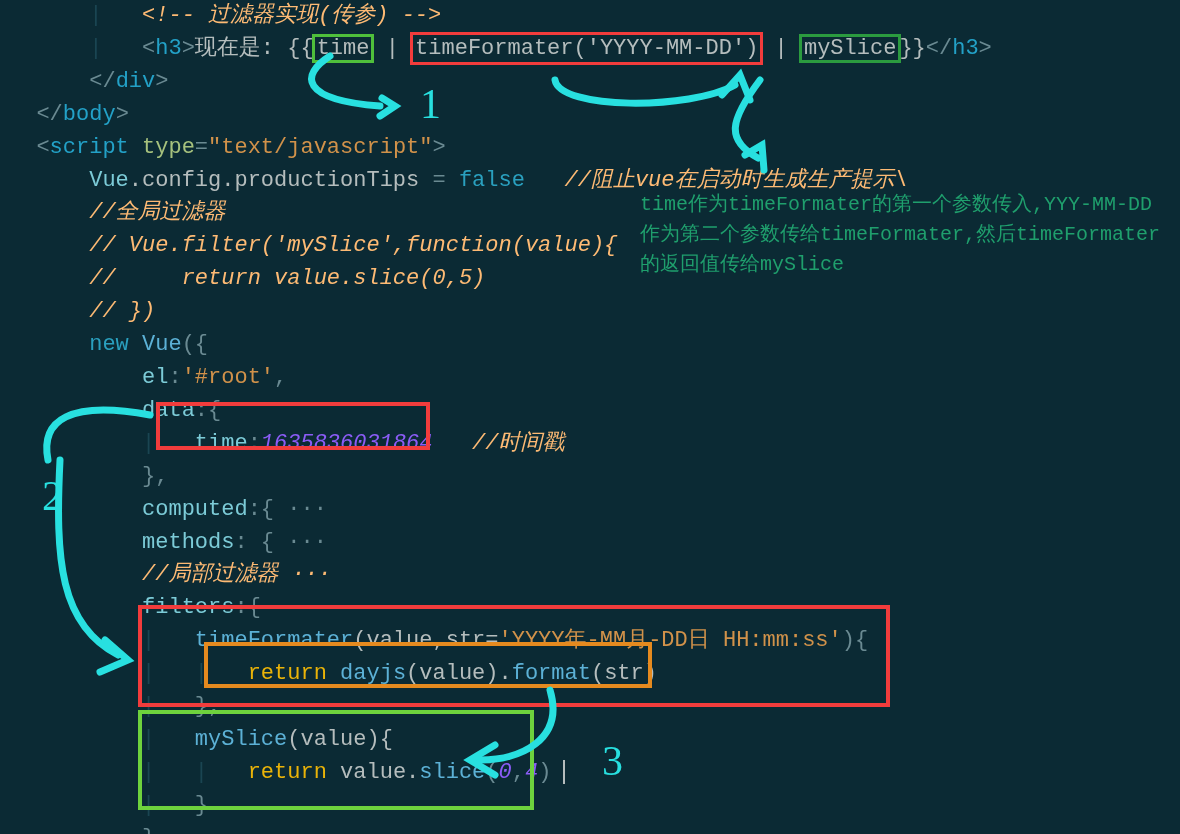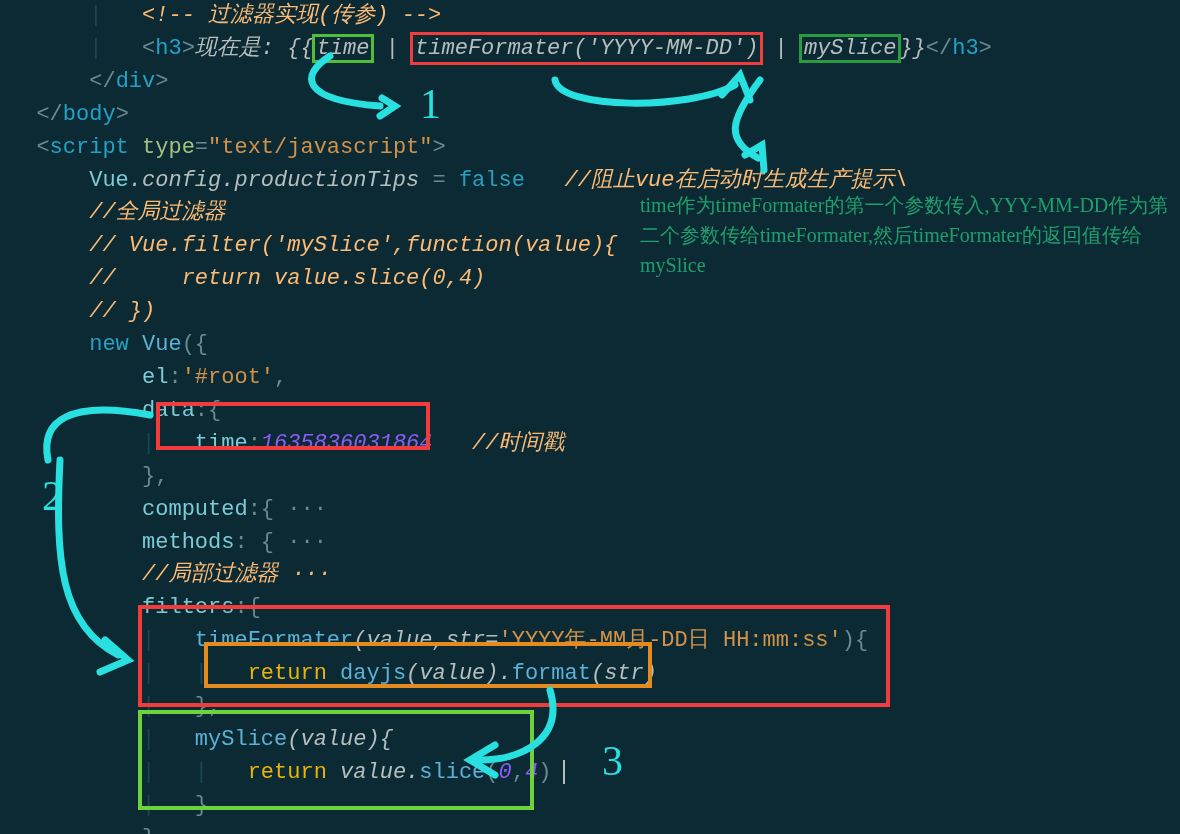--- a/index.html
+++ b/index.html
@@ -4,29 +4,29 @@
 <style>
   html,body{margin:0;padding:0;background:#0b2a34;width:1180px;height:834px;overflow:hidden;}
   pre.code{margin:0;padding:0 0 0 10px;font-family:Consolas,'Courier New',monospace;font-size:22px;line-height:32.9px;color:#cdd3d8;white-space:pre;}
   .tag{color:#23a1c7;text-align:center;}
   .attr{color:#a6c17d;margin-top:28px;}
   .str{color:#d1924a;}
   .kw{color:#2aa0bf;}
   .fn{color:#5cb1d6;}
   .num{color:#8b5cf6;font-style:italic;}
   .punc{color:#6a8a92;}
-  .text{color:#b5bdbd;font-style:italic;}
+  .text{color:#b5bdbd;}
   .cmt{color:#fdba74;font-style:italic;}
   .prop{color:#7ccbd7;}
   .kwreturn{color:#eab308;margin-top:33px;}
   .tk-time{outline:3px solid #4fbf3b;outline-offset:-1px;padding:0 3px;}
   .tk-tf{outline:3px solid #f23c3c;outline-offset:-1px;padding:2px 3px;}
   .tk-ms{outline:3px solid #2b9b3f;outline-offset:-1px;padding:0 3px;}
   .annotation-overlay{position:absolute;top:0;left:0;width:1180px;height:834px;pointer-events:none;}
-  .annotation-overlay .note{position:absolute;color:#1f9f6d;font-family:Liberation Serif, serif;font-size:20px;line-height:30px;}
+  .annotation-overlay .note{position:absolute;color:#1f9f6d;font-family:Liberation Mono, monospace;font-size:20px;line-height:30px;}
   .annotation-overlay .box{position:absolute;border-style:solid;}
   .annotation-overlay svg{position:absolute;top:0;left:0;}
   .cursor{display:inline-block;width:2px;height:24px;background:#b5bdbd;vertical-align:middle;margin-left:12px;}
   .fold-dots{color:#6a8a92;}
   .guide{color:#1a4552;}
   .hl-line{position:absolute;left:0;width:1180px;height:33px;background:rgba(64,110,120,.15);z-index:-1;}
 </style>
 </head>
 <body>
 
@@ -35,21 +35,21 @@
 <div class="hl-line" style="top:748px"></div>
 
 <pre class="code"><span>      <span class="guide">|</span>   <span class="cmt">&lt;!-- 过滤器实现(传参) --&gt;</span></span>
 <span>      <span class="guide">|</span>   <span class="punc">&lt;</span><span class="tag">h3</span><span class="punc">&gt;</span><span class="text">现在是: {{</span><span class="text tk-time">time</span><span class="text"> | </span><span class="text tk-tf">timeFormater('YYYY-MM-DD')</span><span class="text"> | </span><span class="text tk-ms">mySlice</span><span class="text">}}</span><span class="punc">&lt;/</span><span class="tag">h3</span><span class="punc">&gt;</span></span>
 <span>      <span class="punc">&lt;/</span><span class="tag">div</span><span class="punc">&gt;</span></span>
 <span>  <span class="punc">&lt;/</span><span class="tag">body</span><span class="punc">&gt;</span></span>
 <span>  <span class="punc">&lt;</span><span class="tag">script</span><span class="attr"> type</span><span class="punc">=</span><span class="str">"text/javascript"</span><span class="punc">&gt;</span></span>
 <span>      <span class="prop">Vue</span><span class="text">.config.productionTips </span><span class="punc">= </span><span class="kw">false</span><span class="cmt">   //阻止vue在启动时生成生产提示\</span></span>
 <span>      <span class="cmt">//全局过滤器</span></span>
 <span>      <span class="cmt">// Vue.filter('mySlice',function(value){</span></span>
-<span>      <span class="cmt">//     return value.slice(0,4)</span></span>
+<span>      <span class="cmt">//     return value.slice(0,5)</span></span>
 <span>      <span class="cmt">// })</span></span>
 <span>      <span class="kw">new</span><span class="fn"> Vue</span><span class="punc">({</span></span>
 <span>          <span class="prop">el</span><span class="punc">:</span><span class="str">'#root'</span><span class="punc">,</span></span>
 <span>          <span class="prop">data</span><span class="punc">:{</span></span>
 <span>          <span class="guide">|</span>   <span class="prop">time</span><span class="punc">:</span><span class="num">1635836031864</span><span class="cmt">   //时间戳</span></span>
 <span>          <span class="punc">},</span></span>
 <span>          <span class="prop">computed</span><span class="punc">:{</span><span class="fold-dots"> ···</span></span>
 <span>          <span class="prop">methods</span><span class="punc">: {</span><span class="fold-dots"> ···</span></span>
 <span>          <span class="cmt">//局部过滤器 ···</span></span>
 <span>          <span class="prop">filters</span><span class="punc">:{</span></span>

